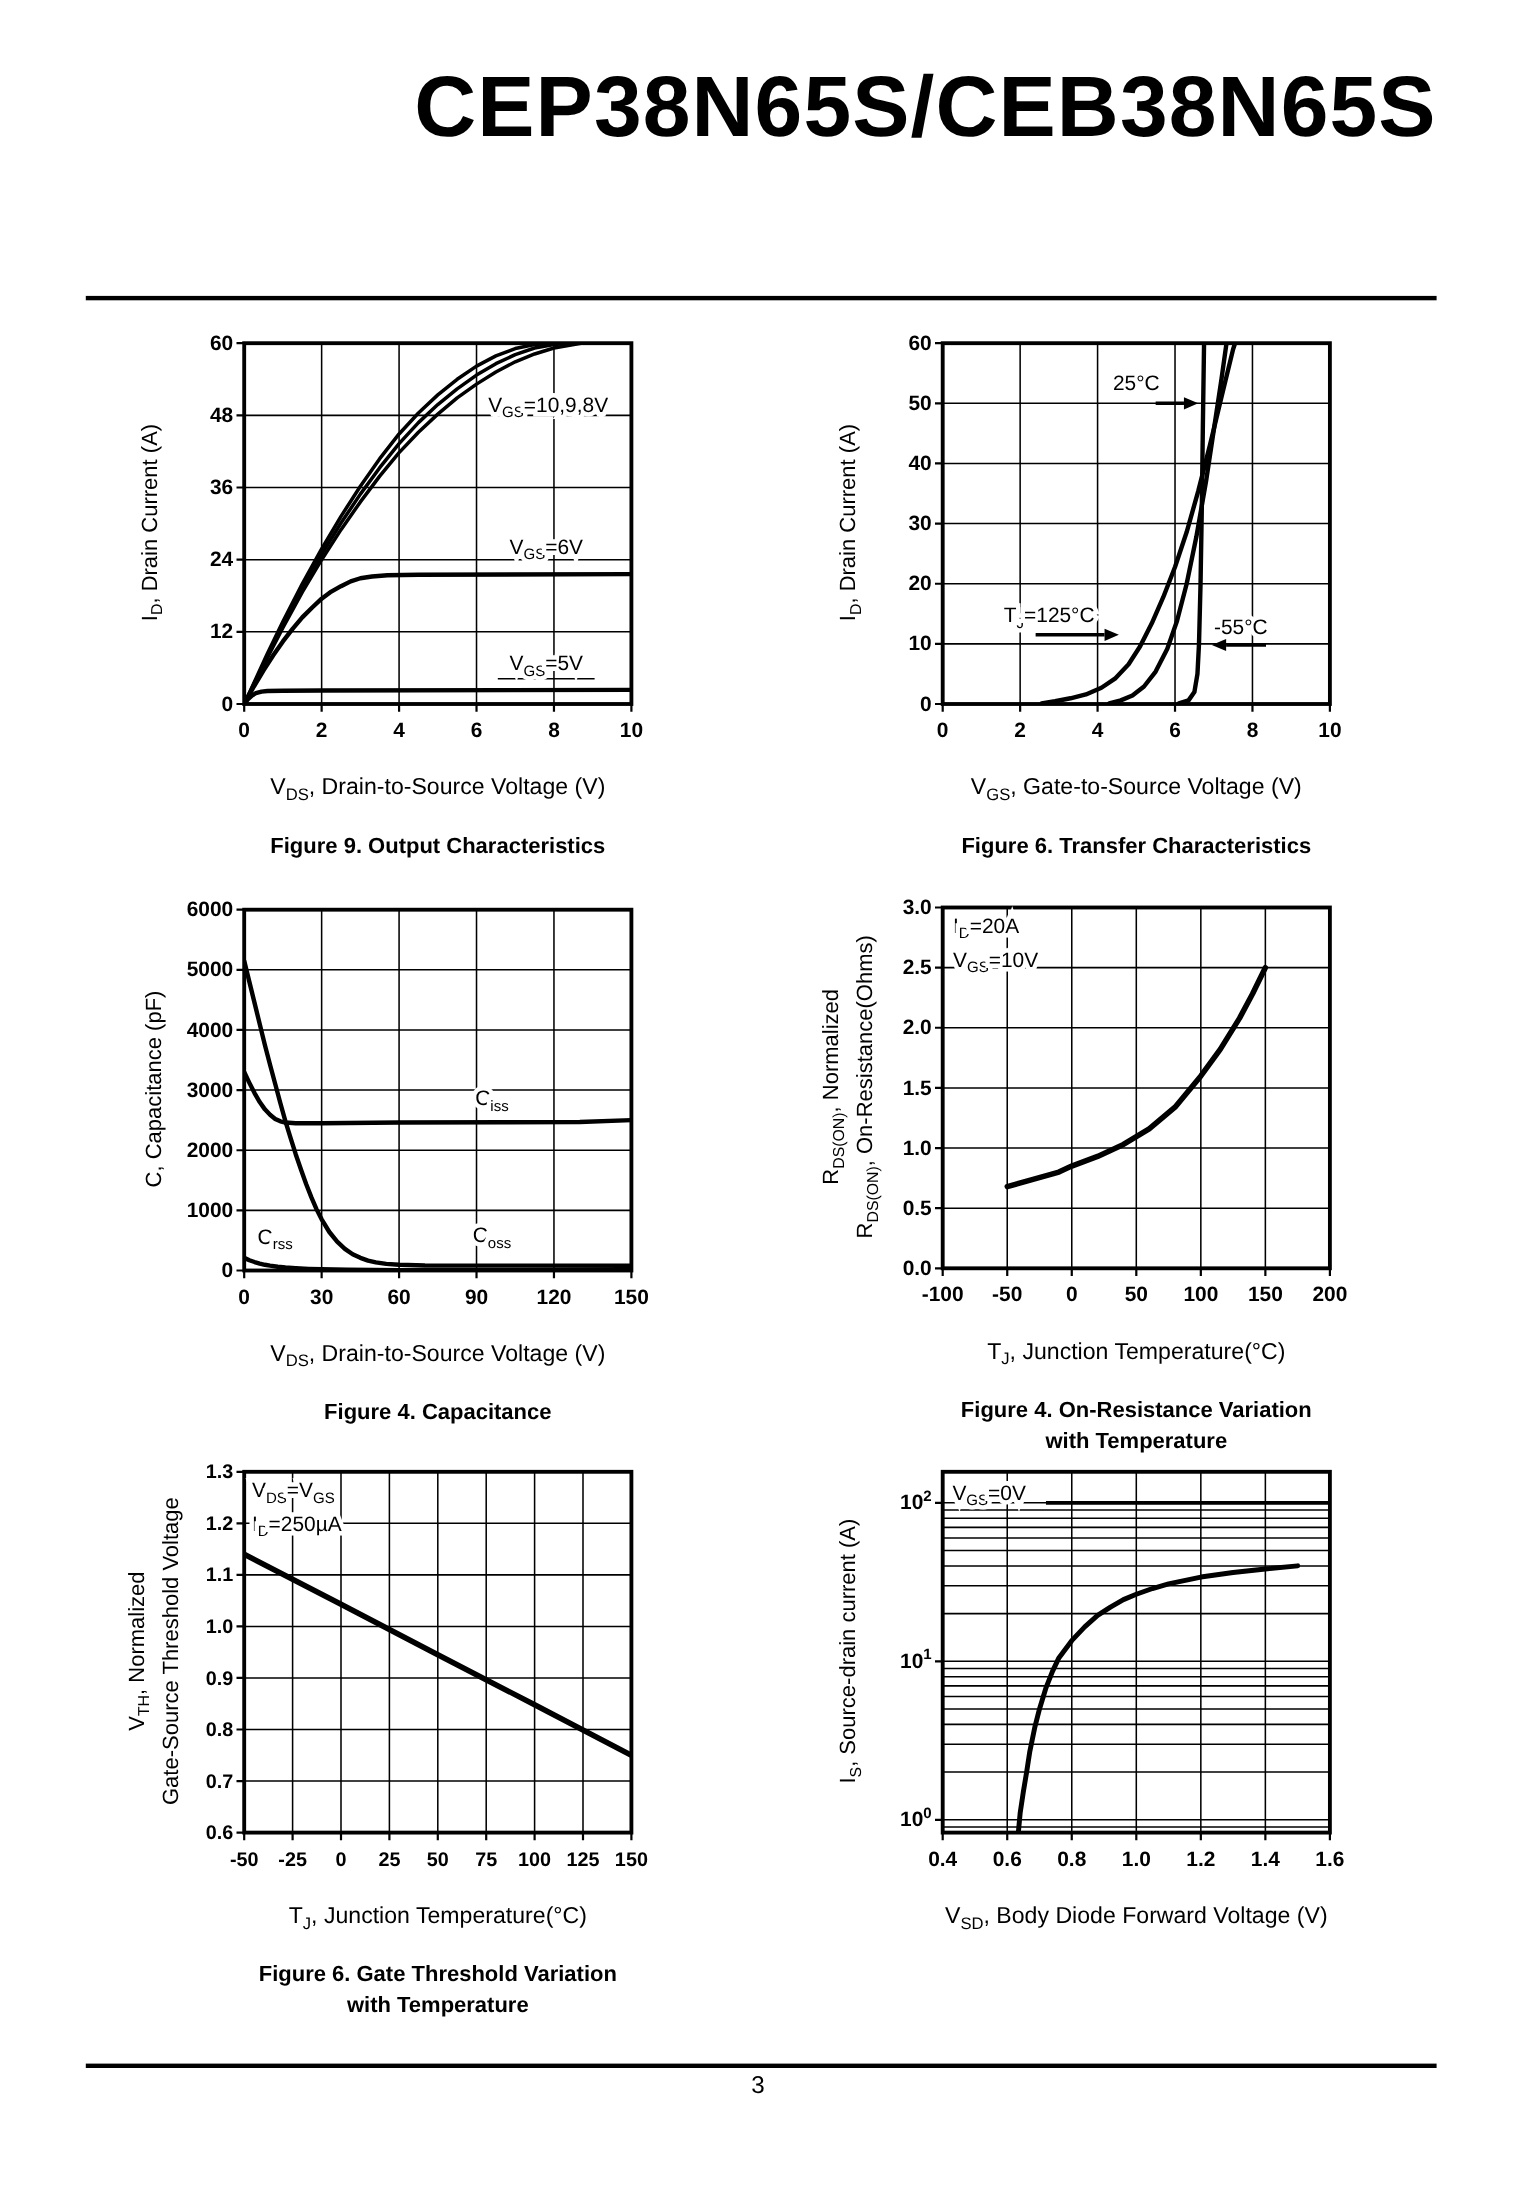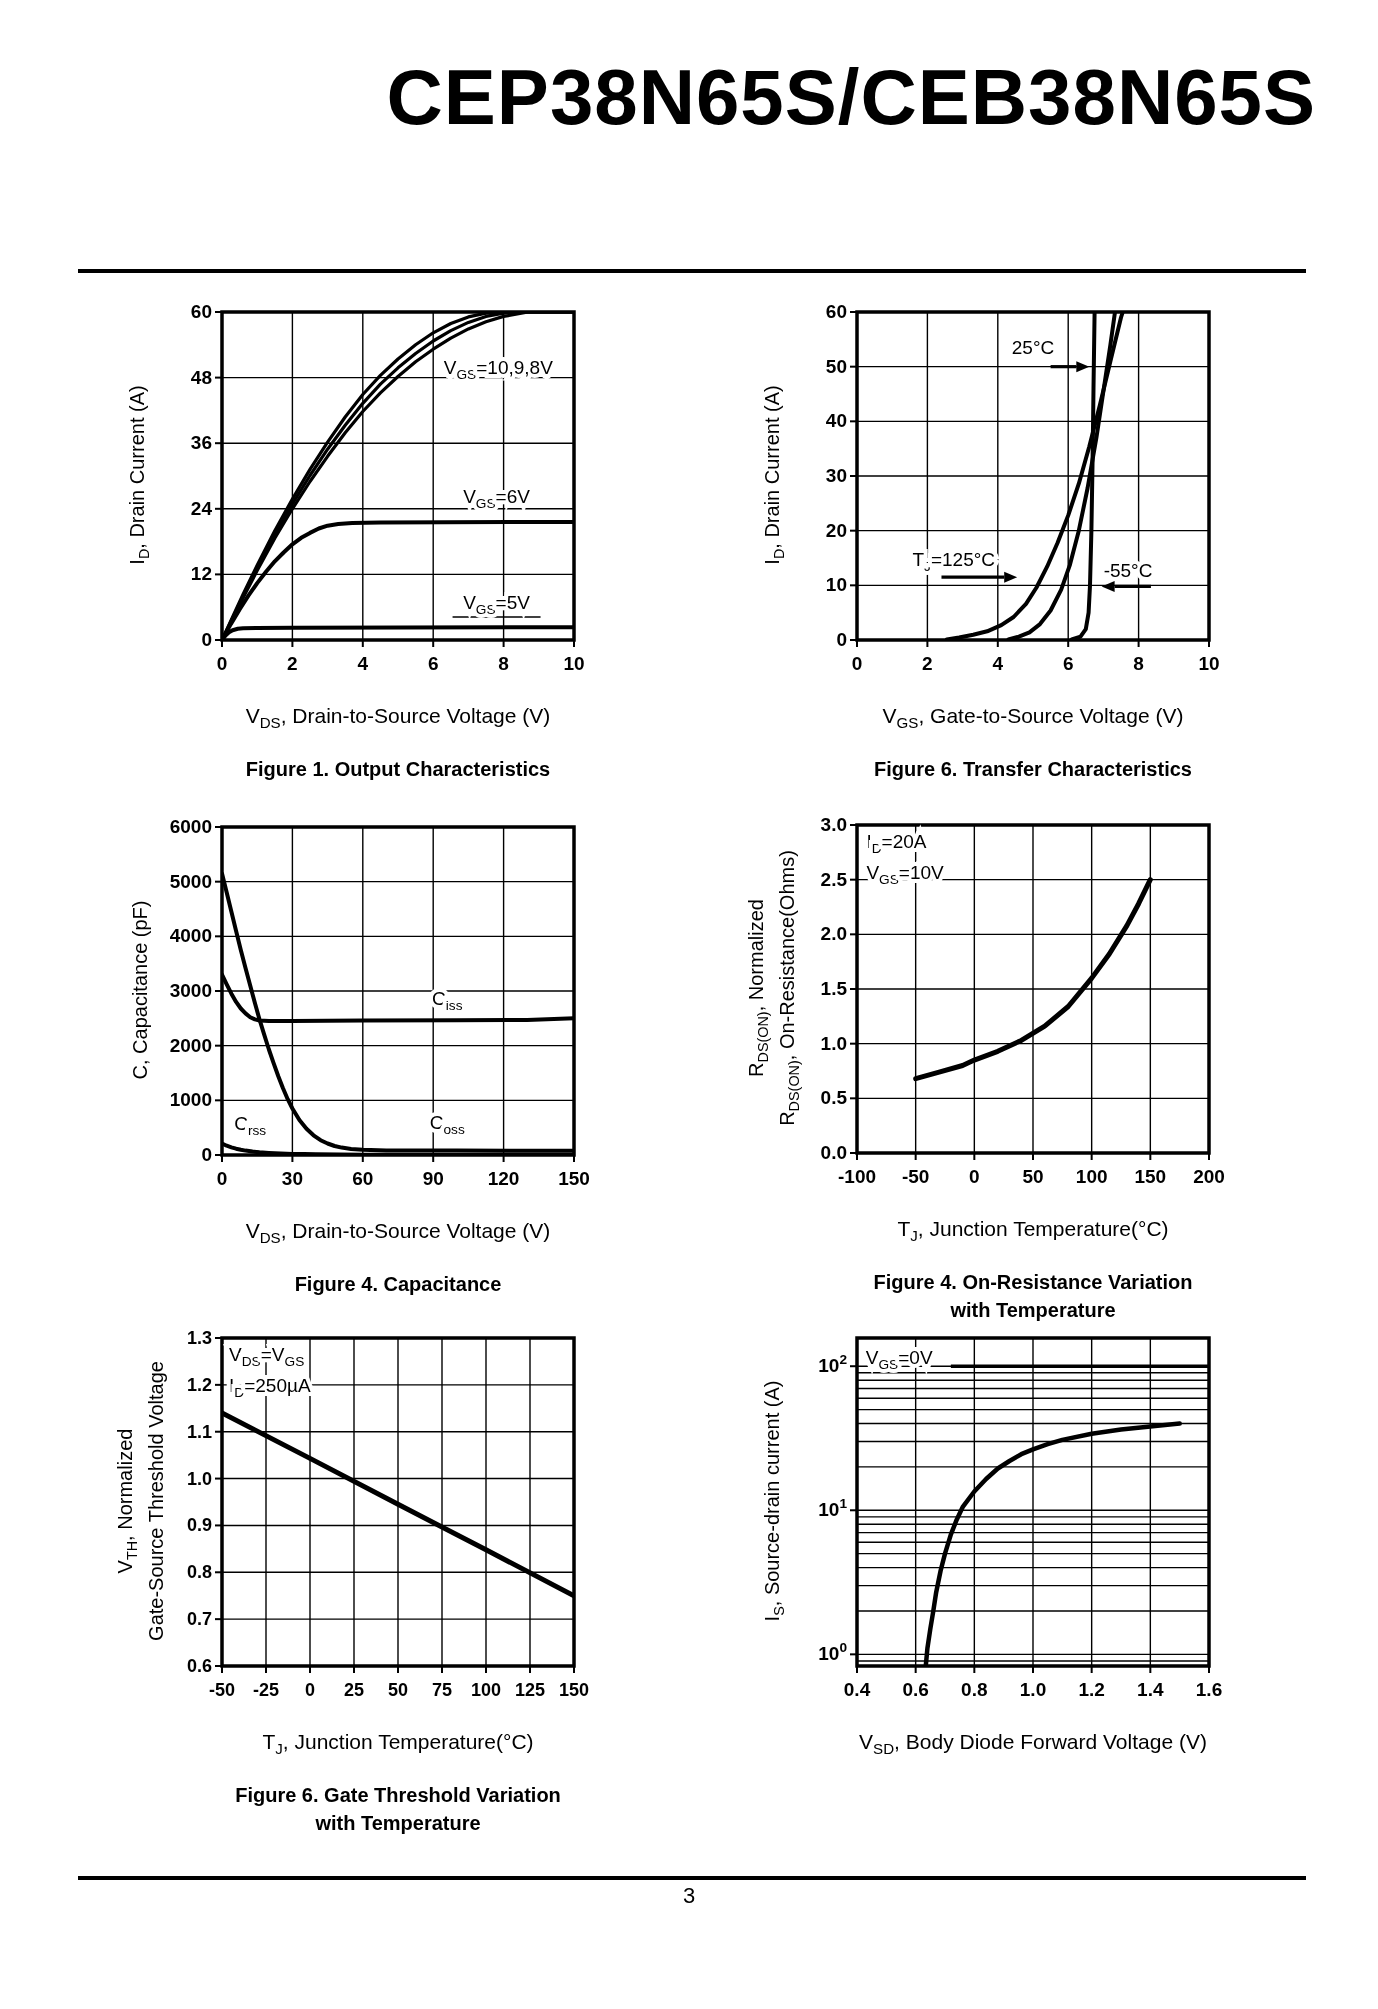--- a/index.html
+++ b/index.html
@@ -1,18 +1,18 @@
 <!DOCTYPE html>
 <html><head>
 <meta charset="utf-8">
 <style>
   html,body{margin:0;padding:0;background:#fff;}
   .page{position:relative;width:1378px;height:2009px;background:#ffffff;color:#000;
         font-family:"Liberation Sans",sans-serif;overflow:hidden;}
-  .title-block{position:absolute;top:62px;right:62px;text-align:right;}
+  .title-block{position:absolute;top:62px;right:72px;text-align:right;}
   .title-line{font-size:78px;font-weight:bold;line-height:71px;letter-spacing:1px;white-space:nowrap;}
   .rule{position:absolute;left:78px;width:1228px;height:4px;background:#000;}
   .rule-top{top:269px;}
   .rule-bottom{top:1876px;}
   .page-number{position:absolute;top:1883px;left:0;width:1378px;text-align:center;font-size:22px;}
   .figure{position:absolute;width:476px;}
   .fig-body{display:flex;align-items:flex-start;}
   .ylabel{position:relative;width:52px;height:384px;flex:0 0 52px;}
   .ylabel-inner{position:absolute;left:50%;top:46%;transform:translate(-50%,-50%) rotate(-90deg);
        width:384px;text-align:center;font-size:20px;line-height:24px;white-space:nowrap;}
@@ -89,21 +89,21 @@
           <text x="337.6" y="372" text-anchor="middle" font-size="19" font-weight="bold"><tspan dy="0">8</tspan></text>
           <line x1="408" y1="342" x2="408" y2="349" stroke="#000" stroke-width="2"></line>
           <text x="408" y="372" text-anchor="middle" font-size="19" font-weight="bold"><tspan dy="0">10</tspan></text>
           <text x="332.32" y="76.41000000000003" text-anchor="middle" font-size="19" stroke="#fff" stroke-width="8" paint-order="stroke" fill="#000"><tspan dy="0">V</tspan><tspan dy="5" font-size="72%">GS</tspan><tspan dy="-5">=10,9,8V</tspan></text>
           <text x="330.56" y="205.42333333333335" text-anchor="middle" font-size="19" stroke="#fff" stroke-width="8" paint-order="stroke" fill="#000"><tspan dy="0">V</tspan><tspan dy="5" font-size="72%">GS</tspan><tspan dy="-5">=6V</tspan></text>
           <text x="330.56" y="311.4766666666667" text-anchor="middle" font-size="19" stroke="#fff" stroke-width="8" paint-order="stroke" fill="#000"><tspan dy="0">V</tspan><tspan dy="5" font-size="72%">GS</tspan><tspan dy="-5">=5V</tspan></text>
         </svg>
     </div>
     <div class="xlabel">V<sub>DS</sub>, Drain-to-Source Voltage (V)</div>
     <div class="caption">
-      <div class="cap-line">Figure 1. Output Characteristics</div>
+      <div class="cap-line">Figure 9. Output Characteristics</div>
 
     </div>
   </div>
 
   <div class="figure" style="left:749px;top:298px;">
     <div class="fig-body">
       <div class="ylabel">
         <div class="ylabel-inner">
           <div class="yl">I<sub>D</sub>, Drain Current (A)</div>
 

